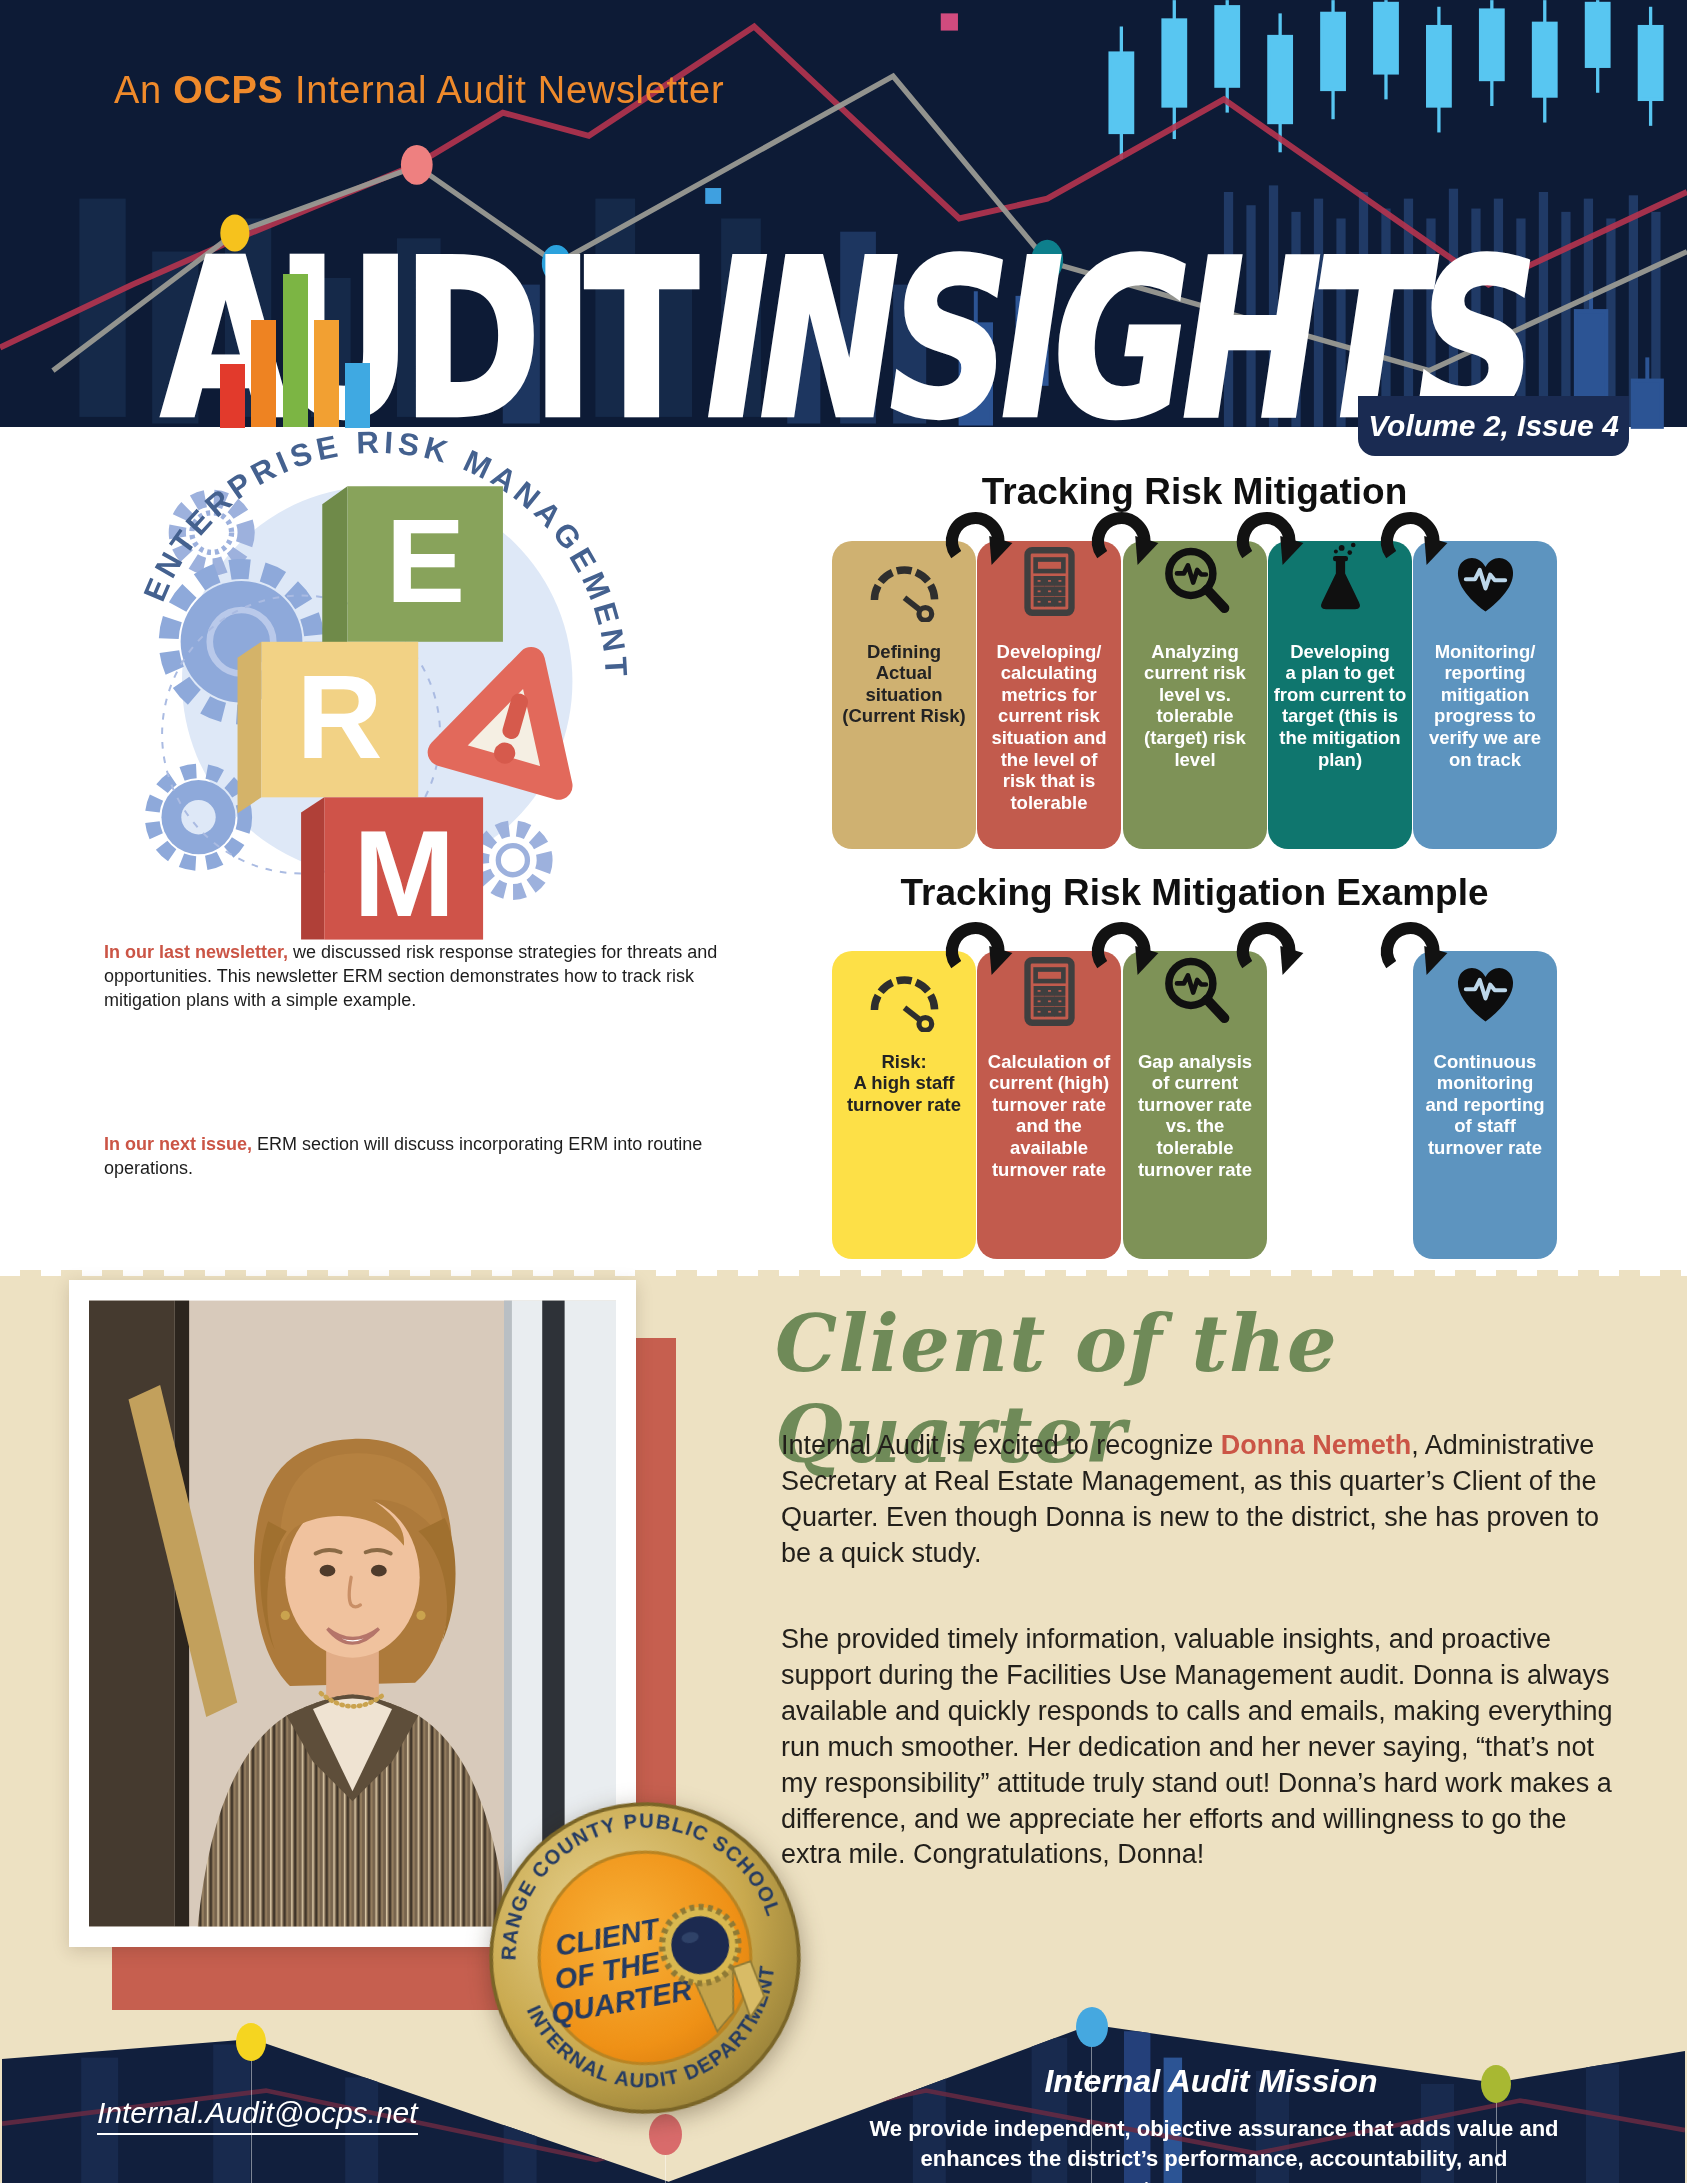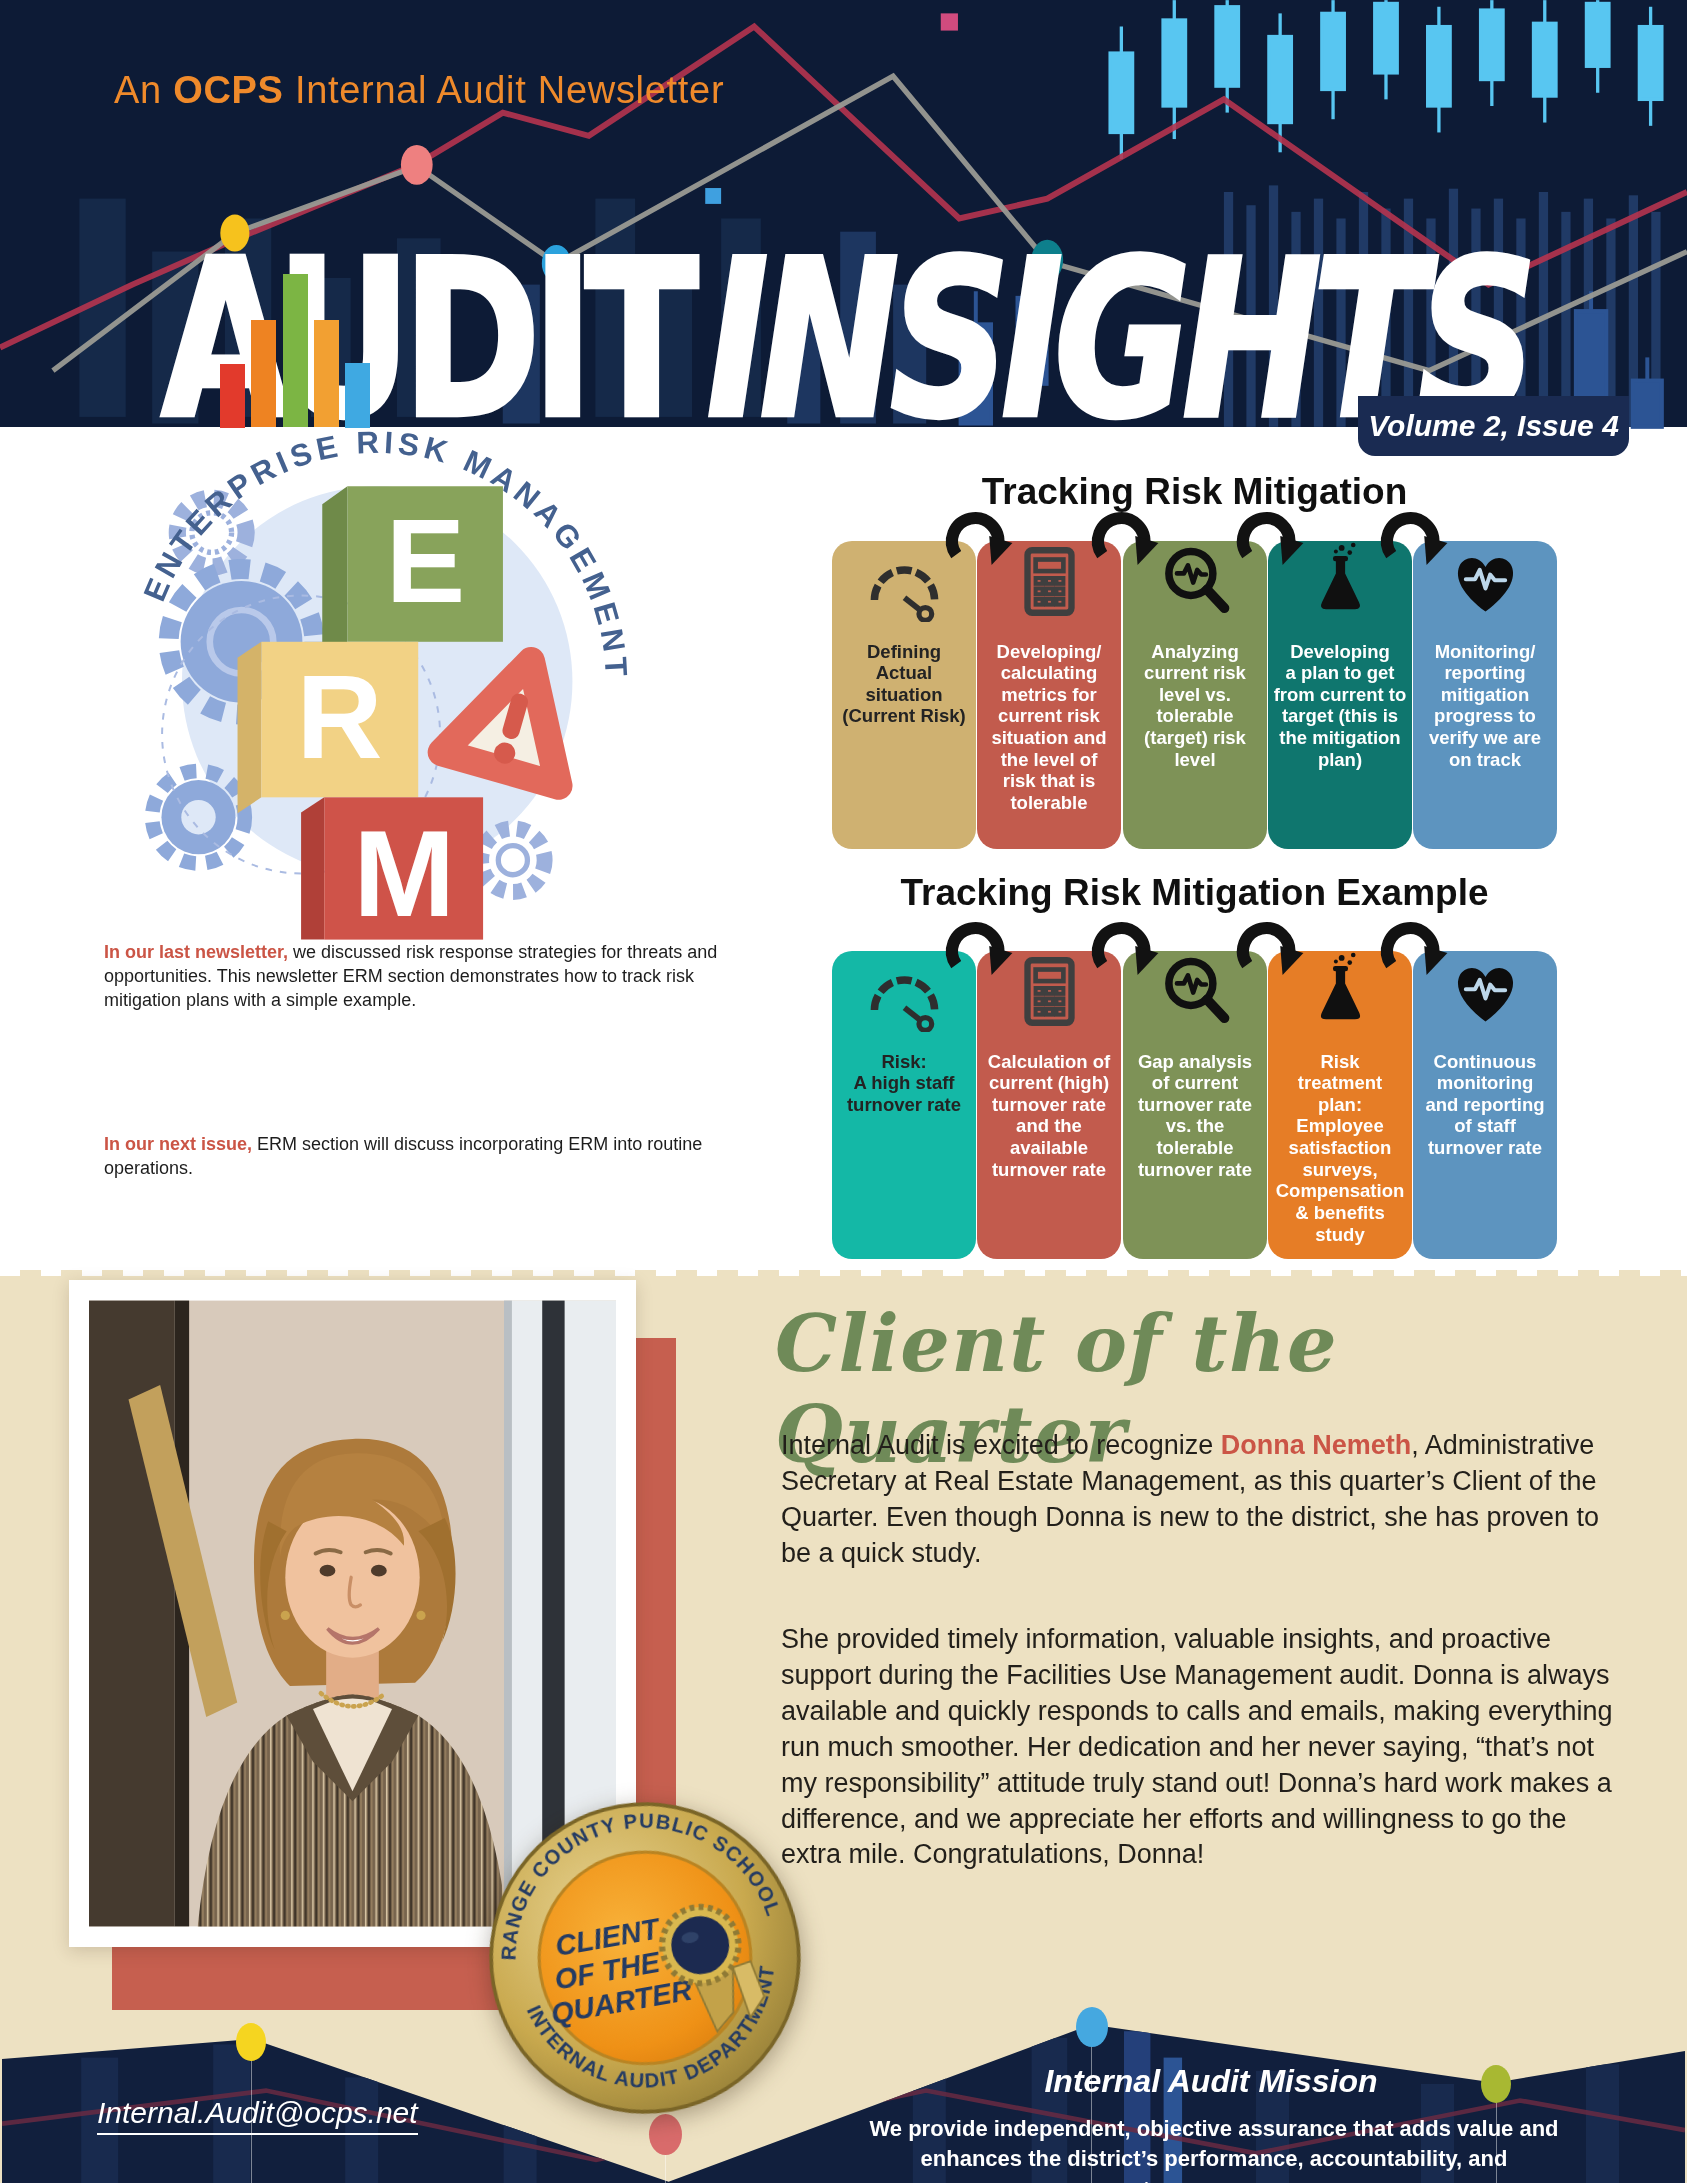--- a/index.html
+++ b/index.html
@@ -313,21 +313,21 @@
   <svg class="loop" style="left:1086px;top:917px;" viewBox="0 0 110 96" width="73" height="64">
       <use href="#loop-arrow"></use>
     </svg>
   <svg class="loop" style="left:1231px;top:917px;" viewBox="0 0 110 96" width="73" height="64">
       <use href="#loop-arrow"></use>
     </svg>
   <svg class="loop" style="left:1375px;top:917px;" viewBox="0 0 110 96" width="73" height="64">
       <use href="#loop-arrow"></use>
     </svg>
 
-  <div class="col" style="left:832px;top:951px;background:#14b8a6;">
+  <div class="col" style="left:832px;top:951px;background:#fde047;">
     <svg class="col-icon" viewBox="0 0 122 122" width="81" height="81">
         <use href="#icon-gauge"></use>
       </svg>
     <div class="col-text dark">Risk:
 A high staff
 turnover rate</div>
   </div>
   <div class="col" style="left:977px;top:951px;background:#c25b4d;">
     <svg class="col-icon" viewBox="0 0 122 122" width="81" height="81">
         <use href="#icon-calc"></use>
@@ -342,34 +342,20 @@
   <div class="col" style="left:1123px;top:951px;background:#7e9257;">
     <svg class="col-icon" viewBox="0 0 122 122" width="81" height="81">
         <use href="#icon-mag"></use>
       </svg>
     <div class="col-text light">Gap analysis
 of current
 turnover rate
 vs. the
 tolerable
 turnover rate</div>
-  </div>
-  <div class="col" style="left:1268px;top:951px;background:#e67d26;">
-    <svg class="col-icon" viewBox="0 0 122 122" width="81" height="81">
-        <use href="#icon-flask"></use>
-      </svg>
-    <div class="col-text light">Risk
-treatment
-plan:
-Employee
-satisfaction
-surveys,
-Compensation
-&amp; benefits
-study</div>
   </div>
   <div class="col" style="left:1413px;top:951px;background:#5d94bf;">
     <svg class="col-icon" viewBox="0 0 122 122" width="81" height="81">
         <use href="#icon-heart"></use>
       </svg>
     <div class="col-text light">Continuous
 monitoring
 and reporting
 of staff
 turnover rate</div>

